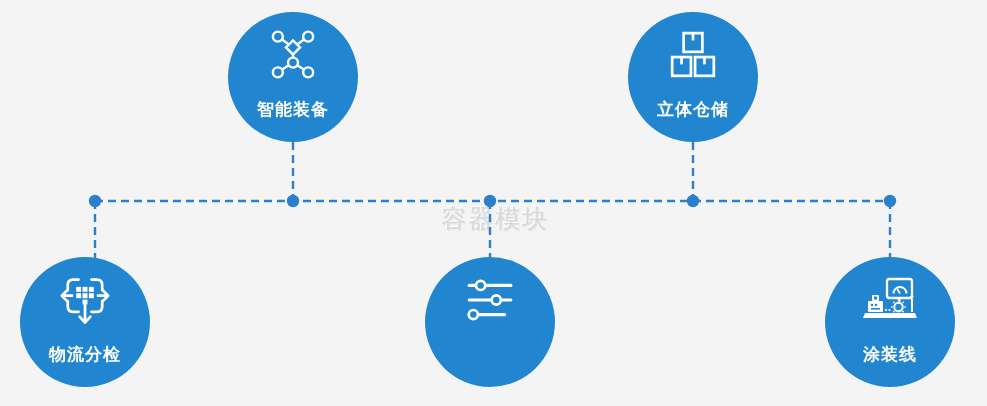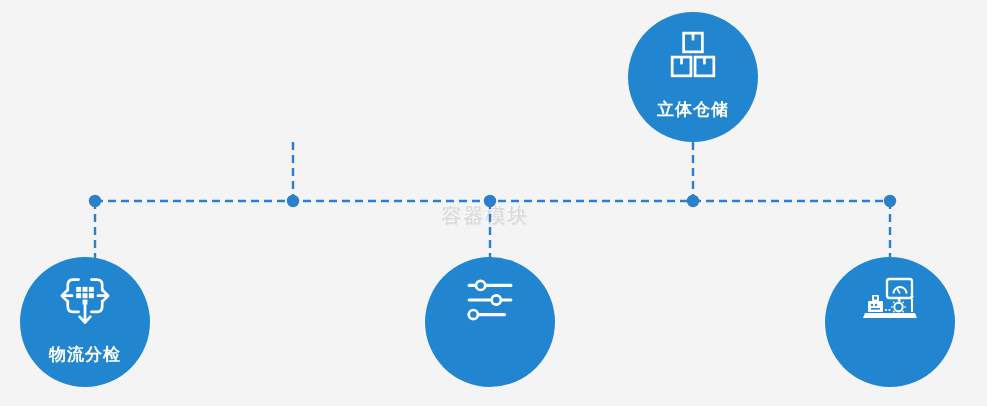--- a/index.html
+++ b/index.html
@@ -18,21 +18,21 @@
     position: relative;
     width: 987px;
     height: 406px;
     background: var(--bg);
     overflow: hidden;
   }
   .watermark {
     position: absolute;
     left: 441px;
     top: 202px;
-    font-size: 20px;
+    font-size: 25px;
     letter-spacing: 2px;
     color: var(--watermark);
     text-shadow: -1px -1px 0 rgba(255,255,255,0.85), 1px 1px 1px rgba(180,180,180,0.35);
     z-index: 1;
     user-select: none;
   }
   .connectors {
     position: absolute;
     left: 0; top: 0;
     width: 987px;
@@ -99,20 +99,38 @@
     <path d="M95 201 V258"></path>
     <path d="M490 201 V258"></path>
     <path d="M890 201 V258"></path>
     <circle cx="95" cy="201" r="6.2"></circle>
     <circle cx="293" cy="201" r="6.2"></circle>
     <circle cx="490" cy="201" r="6.2"></circle>
     <circle cx="693" cy="201" r="6.2"></circle>
     <circle cx="890" cy="201" r="6.2"></circle>
   </svg>
 
+  <div class="node n-smart">
+    <div class="node-icon">
+      <svg class="icon" width="52" height="52" viewBox="0 0 48 48">
+        <g class="wstroke" stroke-width="2.2">
+          <path d="M10 7 L24 17 M38 7 L24 17 M24 17 V31 M24 31 L10 40 M24 31 L38 40"></path>
+        </g>
+        <path class="bluefill" stroke-width="2.2" d="M24 10.5 L30.5 17 L24 23.5 L17.5 17 Z"></path>
+        <g class="bluefill" stroke-width="2.2">
+          <circle cx="10" cy="7" r="4.6"></circle>
+          <circle cx="38" cy="7" r="4.6"></circle>
+          <circle cx="10" cy="40" r="4.6"></circle>
+          <circle cx="38" cy="40" r="4.6"></circle>
+          <circle cx="24" cy="31" r="4.6"></circle>
+        </g>
+      </svg>
+    </div>
+    <div class="node-label">智能装备</div>
+  </div>
 
   <div class="node n-ware">
     <div class="node-icon">
       <svg class="icon" width="50" height="50" viewBox="0 0 48 48">
         <g class="wstroke" stroke-width="2.6">
           <rect x="15" y="3" width="18" height="18"></rect>
           <path d="M24 3 V10"></path>
           <rect x="4" y="26" width="18" height="18"></rect>
           <path d="M13 26 V33"></path>
           <rect x="26" y="26" width="18" height="18"></rect>
@@ -185,15 +203,16 @@
         </g>
         <path class="wstroke" stroke-width="2" d="M52 22 V35"></path>
         <g class="bluedet">
           <rect x="14" y="19.5" width="3" height="3"></rect>
           <circle cx="12" cy="28" r="1.2"></circle>
           <circle cx="16" cy="28" r="1.2"></circle>
           <rect x="11" y="31" width="9" height="1.6"></rect>
         </g>
       </svg>
     </div>
+    <div class="node-label">涂装线</div>
   </div>
 
 </div>
 
 </body></html>

